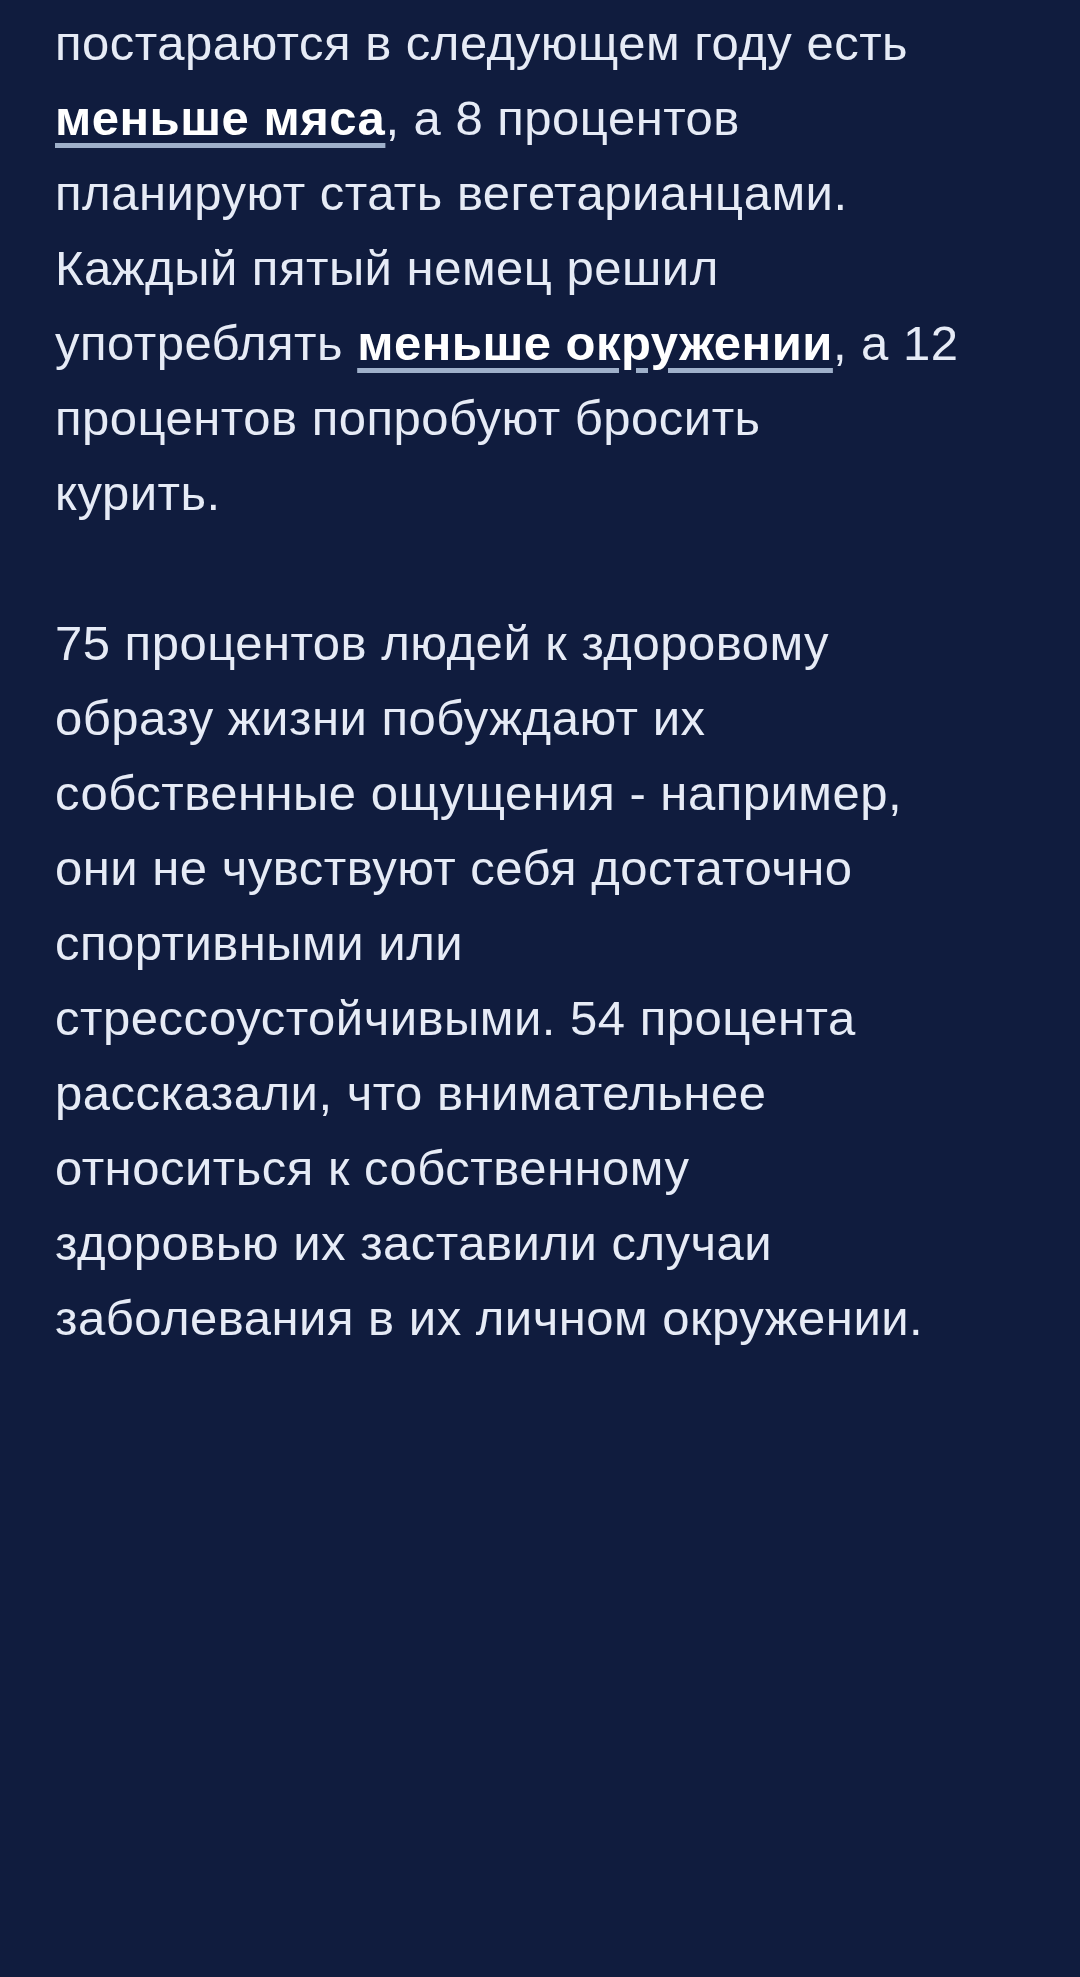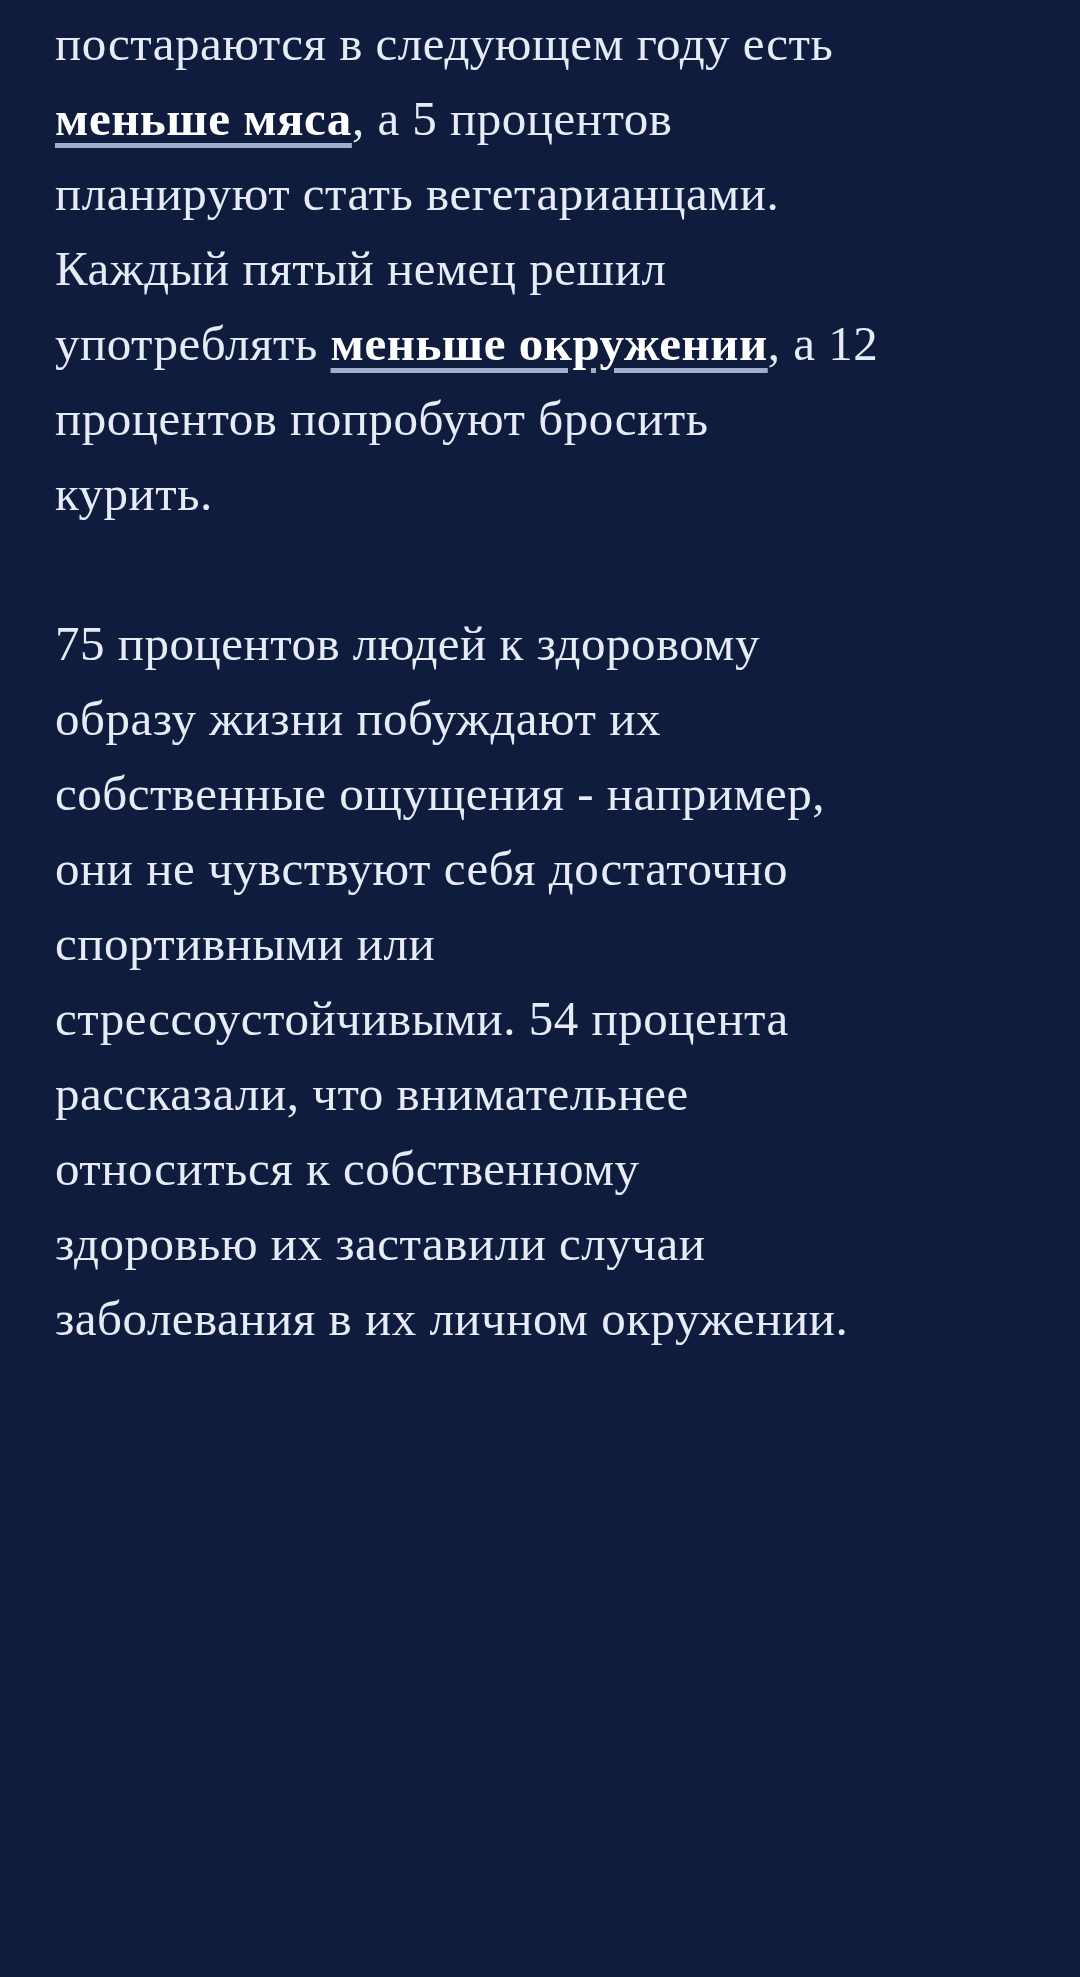--- a/index.html
+++ b/index.html
@@ -9,21 +9,21 @@
   body {
     width: 1080px;
     height: 1977px;
     background: #101c3e;
     overflow: hidden;
   }
   .article {
     box-sizing: border-box;
     width: 1056px;
     padding: 6px 50px 0 55px;
-    font-family: Liberation Serif, serif;
+    font-family: Liberation Sans, sans-serif;
     font-size: 49px;
     line-height: 75px;
     letter-spacing: 0.5px;
     font-weight: 400;
     color: #e6ebf6;
   }
   .para {
     margin: 0 0 75px 0;
     white-space: pre-line;
   }
@@ -39,21 +39,21 @@
     text-decoration-thickness: 5px;
     text-underline-offset: 8px;
     text-align: center;
   }
 </style>
 </head>
 <body>
 
 <main class="article">
   <p class="para"><span>постараются в следующем году есть
-</span><a class="inline-link">меньше мяса</a><span>, а 5 процентов
+</span><a class="inline-link">меньше мяса</a><span>, а 8 процентов
 планируют стать вегетарианцами.
 Каждый пятый немец решил
 употреблять </span><a class="inline-link">меньше окружении</a><span>, а 12
 процентов попробуют бросить
 курить.</span></p>
   <p class="para"><span>75 процентов людей к здоровому
 образу жизни побуждают их
 собственные ощущения - например,
 они не чувствуют себя достаточно
 спортивными или

